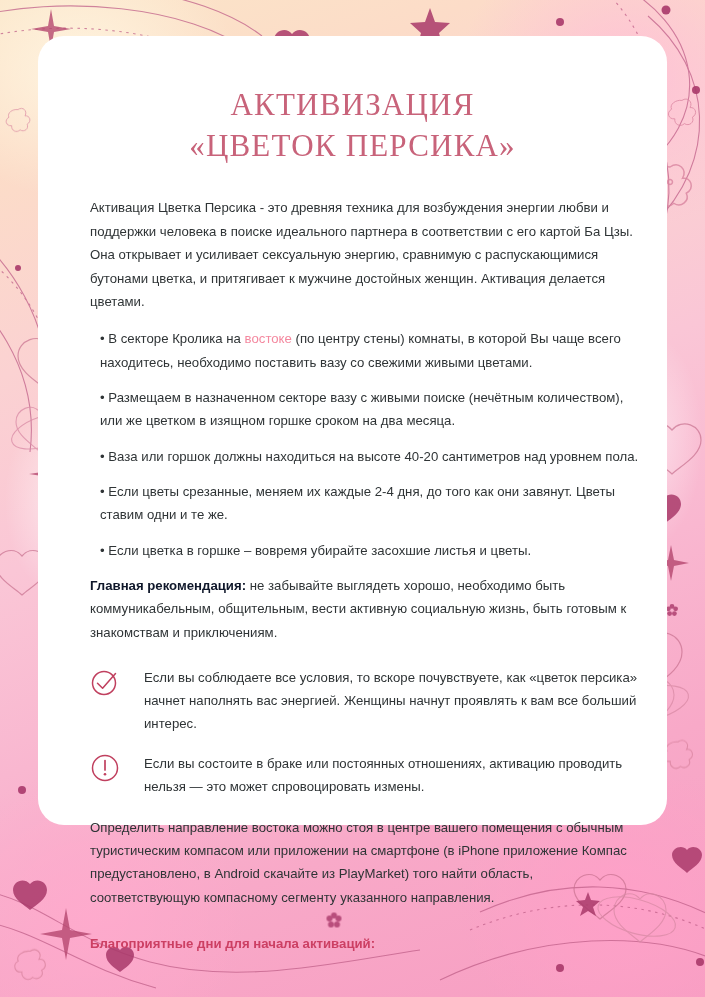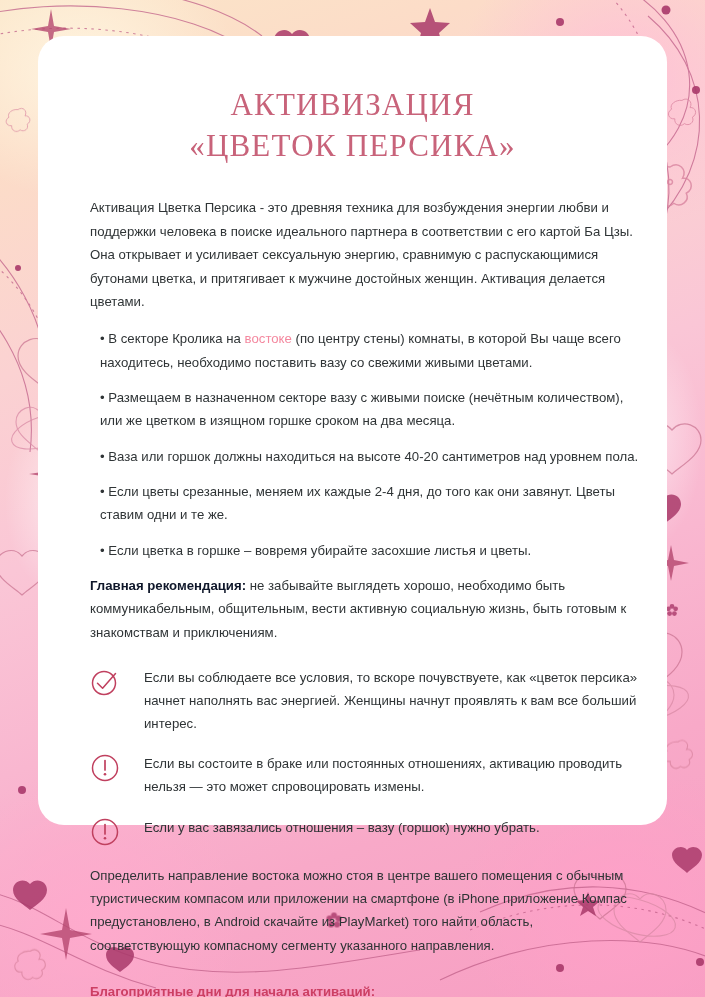--- a/index.html
+++ b/index.html
@@ -325,30 +325,20 @@
           <span class="note-icon">
             <svg viewBox="0 0 30 30" width="30" height="30" xmlns="http://www.w3.org/2000/svg">
               <circle cx="15" cy="15" r="12.5" fill="none" stroke="#c0405f" stroke-width="1.5"></circle>
               <line x1="15" y1="7.5" x2="15" y2="17" stroke="#c0405f" stroke-width="1.7" stroke-linecap="round"></line>
               <circle cx="15" cy="21.2" r="1.3" fill="#c0405f"></circle>
             </svg>
           </span>
           <span class="note-text">Если вы состоите в браке или постоянных отношениях, активацию проводить нельзя — это может спровоцировать измены.</span>
         </div>
 
-        <div class="note-row">
-          <span class="note-icon">
-            <svg viewBox="0 0 30 30" width="30" height="30" xmlns="http://www.w3.org/2000/svg">
-              <circle cx="15" cy="15" r="12.5" fill="none" stroke="#c0405f" stroke-width="1.5"></circle>
-              <line x1="15" y1="7.5" x2="15" y2="17" stroke="#c0405f" stroke-width="1.7" stroke-linecap="round"></line>
-              <circle cx="15" cy="21.2" r="1.3" fill="#c0405f"></circle>
-            </svg>
-          </span>
-          <span class="note-text">Если у вас завязались отношения – вазу (горшок) нужно убрать.</span>
-        </div>
 
       </div>
 
       <p class="para compass-block">Определить направление востока можно стоя в центре вашего помещения с обычным туристическим компасом или приложении на смартфоне (в iPhone приложение Компас предустановлено, в Android скачайте из PlayMarket) того найти область, соответствующую компасному сегменту указанного направления.</p>
 
       <div class="dates-block">
         <p class="dates-head">Благоприятные дни для начала активаций:</p>
 
       </div>
 

